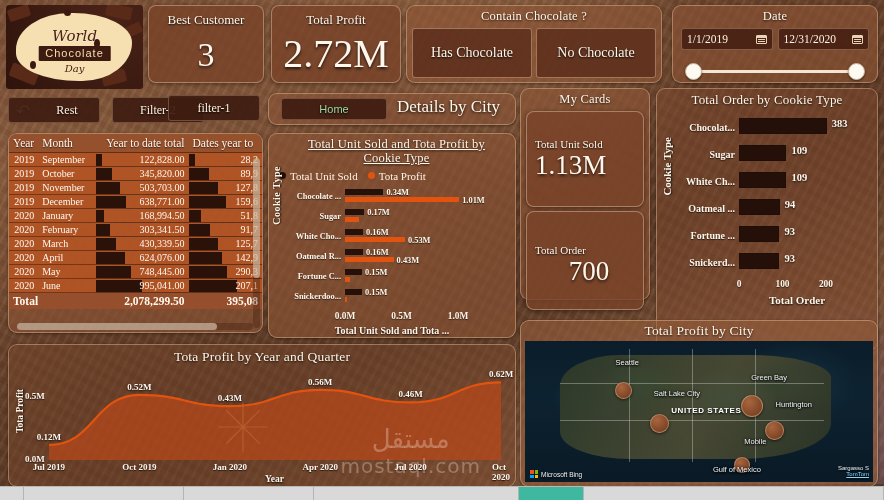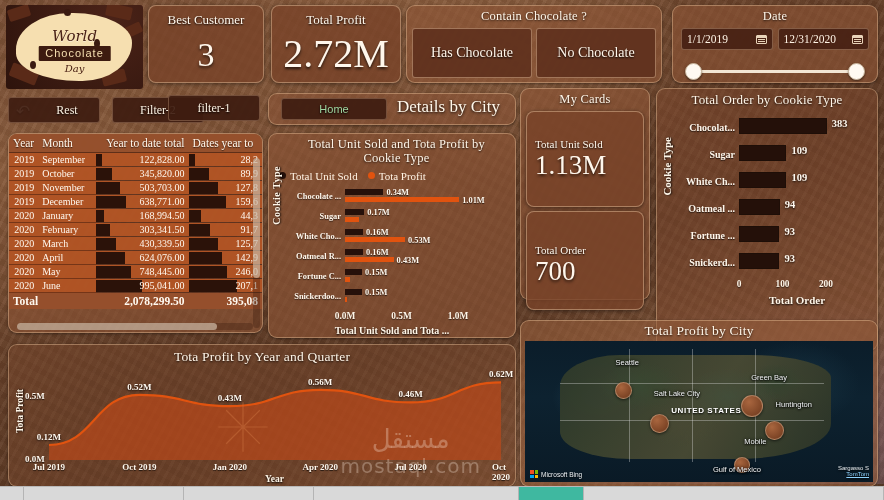--- a/index.html
+++ b/index.html
@@ -435,21 +435,21 @@
         </tr>
         <tr>
           <td class="yr">2020</td>
           <td class="mo">January</td>
           <td class="num cellbar">
             <div class="fill" style="width:7.8px"></div>
             <span class="v">168,994.50</span>
           </td>
           <td class="num cellbar">
             <div class="fill" style="width:12.0px"></div>
-            <span class="v">44,3</span>
+            <span class="v">51,8</span>
           </td>
         </tr>
         <tr>
           <td class="yr">2020</td>
           <td class="mo">February</td>
           <td class="num cellbar">
             <div class="fill" style="width:14.0px"></div>
             <span class="v">303,341.50</span>
           </td>
           <td class="num cellbar">
@@ -483,21 +483,21 @@
         </tr>
         <tr>
           <td class="yr">2020</td>
           <td class="mo">May</td>
           <td class="num cellbar">
             <div class="fill" style="width:34.6px"></div>
             <span class="v">748,445.00</span>
           </td>
           <td class="num cellbar">
             <div class="fill" style="width:38.5px"></div>
-            <span class="v">246,0</span>
+            <span class="v">290,3</span>
           </td>
         </tr>
         <tr>
           <td class="yr">2020</td>
           <td class="mo">June</td>
           <td class="num cellbar">
             <div class="fill" style="width:46.0px"></div>
             <span class="v">995,041.00</span>
           </td>
           <td class="num cellbar">
@@ -514,21 +514,21 @@
   </table>
   <div id="vscroll">
       <div class="thumb"></div>
     </div>
   <div id="hscroll">
       <div class="thumb"></div>
     </div>
 </div>
 
 <div class="panel" id="bars-panel">
-  <div class="panel-title" style="padding:3px 14px 0 23px;line-height:1.15;">Total Unit Sold and Tota Profit by Cookie Type</div>
+  <div class="panel-title" style="padding:3px 14px 0 23px;line-height:1.15;text-decoration:underline;">Total Unit Sold and Tota Profit by Cookie Type</div>
   <div class="legend">
     <span class="it">
       <span class="dot" style="background:#26100a"></span>
       <span>Total Unit Sold</span>
     </span>
     <span class="it">
       <span class="dot" style="background:#e1530f"></span>
       <span>Tota Profit</span>
     </span>
   </div>
@@ -583,21 +583,21 @@
 </div>
 
 <div class="panel" id="cards-panel">
   <div class="panel-title">My Cards</div>
   <div class="kpi-card" style="left:5px;top:22px;width:118px;height:96px;">
     <div style="padding:26px 0 0 8px;font-size:11px;text-shadow:0 1px 2px #000;">Total Unit Sold</div>
     <div style="padding:0 0 0 8px;font-size:27px;text-shadow:0 2px 3px rgba(0,0,0,.7);">1.13M</div>
   </div>
   <div class="kpi-card" style="left:5px;top:122px;width:118px;height:99px;">
     <div style="padding:32px 0 0 8px;font-size:11px;text-shadow:0 1px 2px #000;">Total Order</div>
-    <div style="padding:0 0 0 8px;font-size:27px;text-shadow:0 2px 3px rgba(0,0,0,.7);">700</div>
+    <div style="padding:0 0 0 8px;font-size:27px;text-shadow:0 2px 3px rgba(0,0,0,.7);text-align:center;">700</div>
   </div>
 </div>
 
 <div class="panel" id="order-panel">
   <div class="panel-title" style="font-size:13px;">Total Order by Cookie Type</div>
   <div id="ax-y-order">Cookie Type</div>
   <div id="order-plot">
       <div class="orow" style="top: 0px;">
         <div class="olabel">Chocolat...</div>
         <div class="obar" style="width:87.8px"></div>

